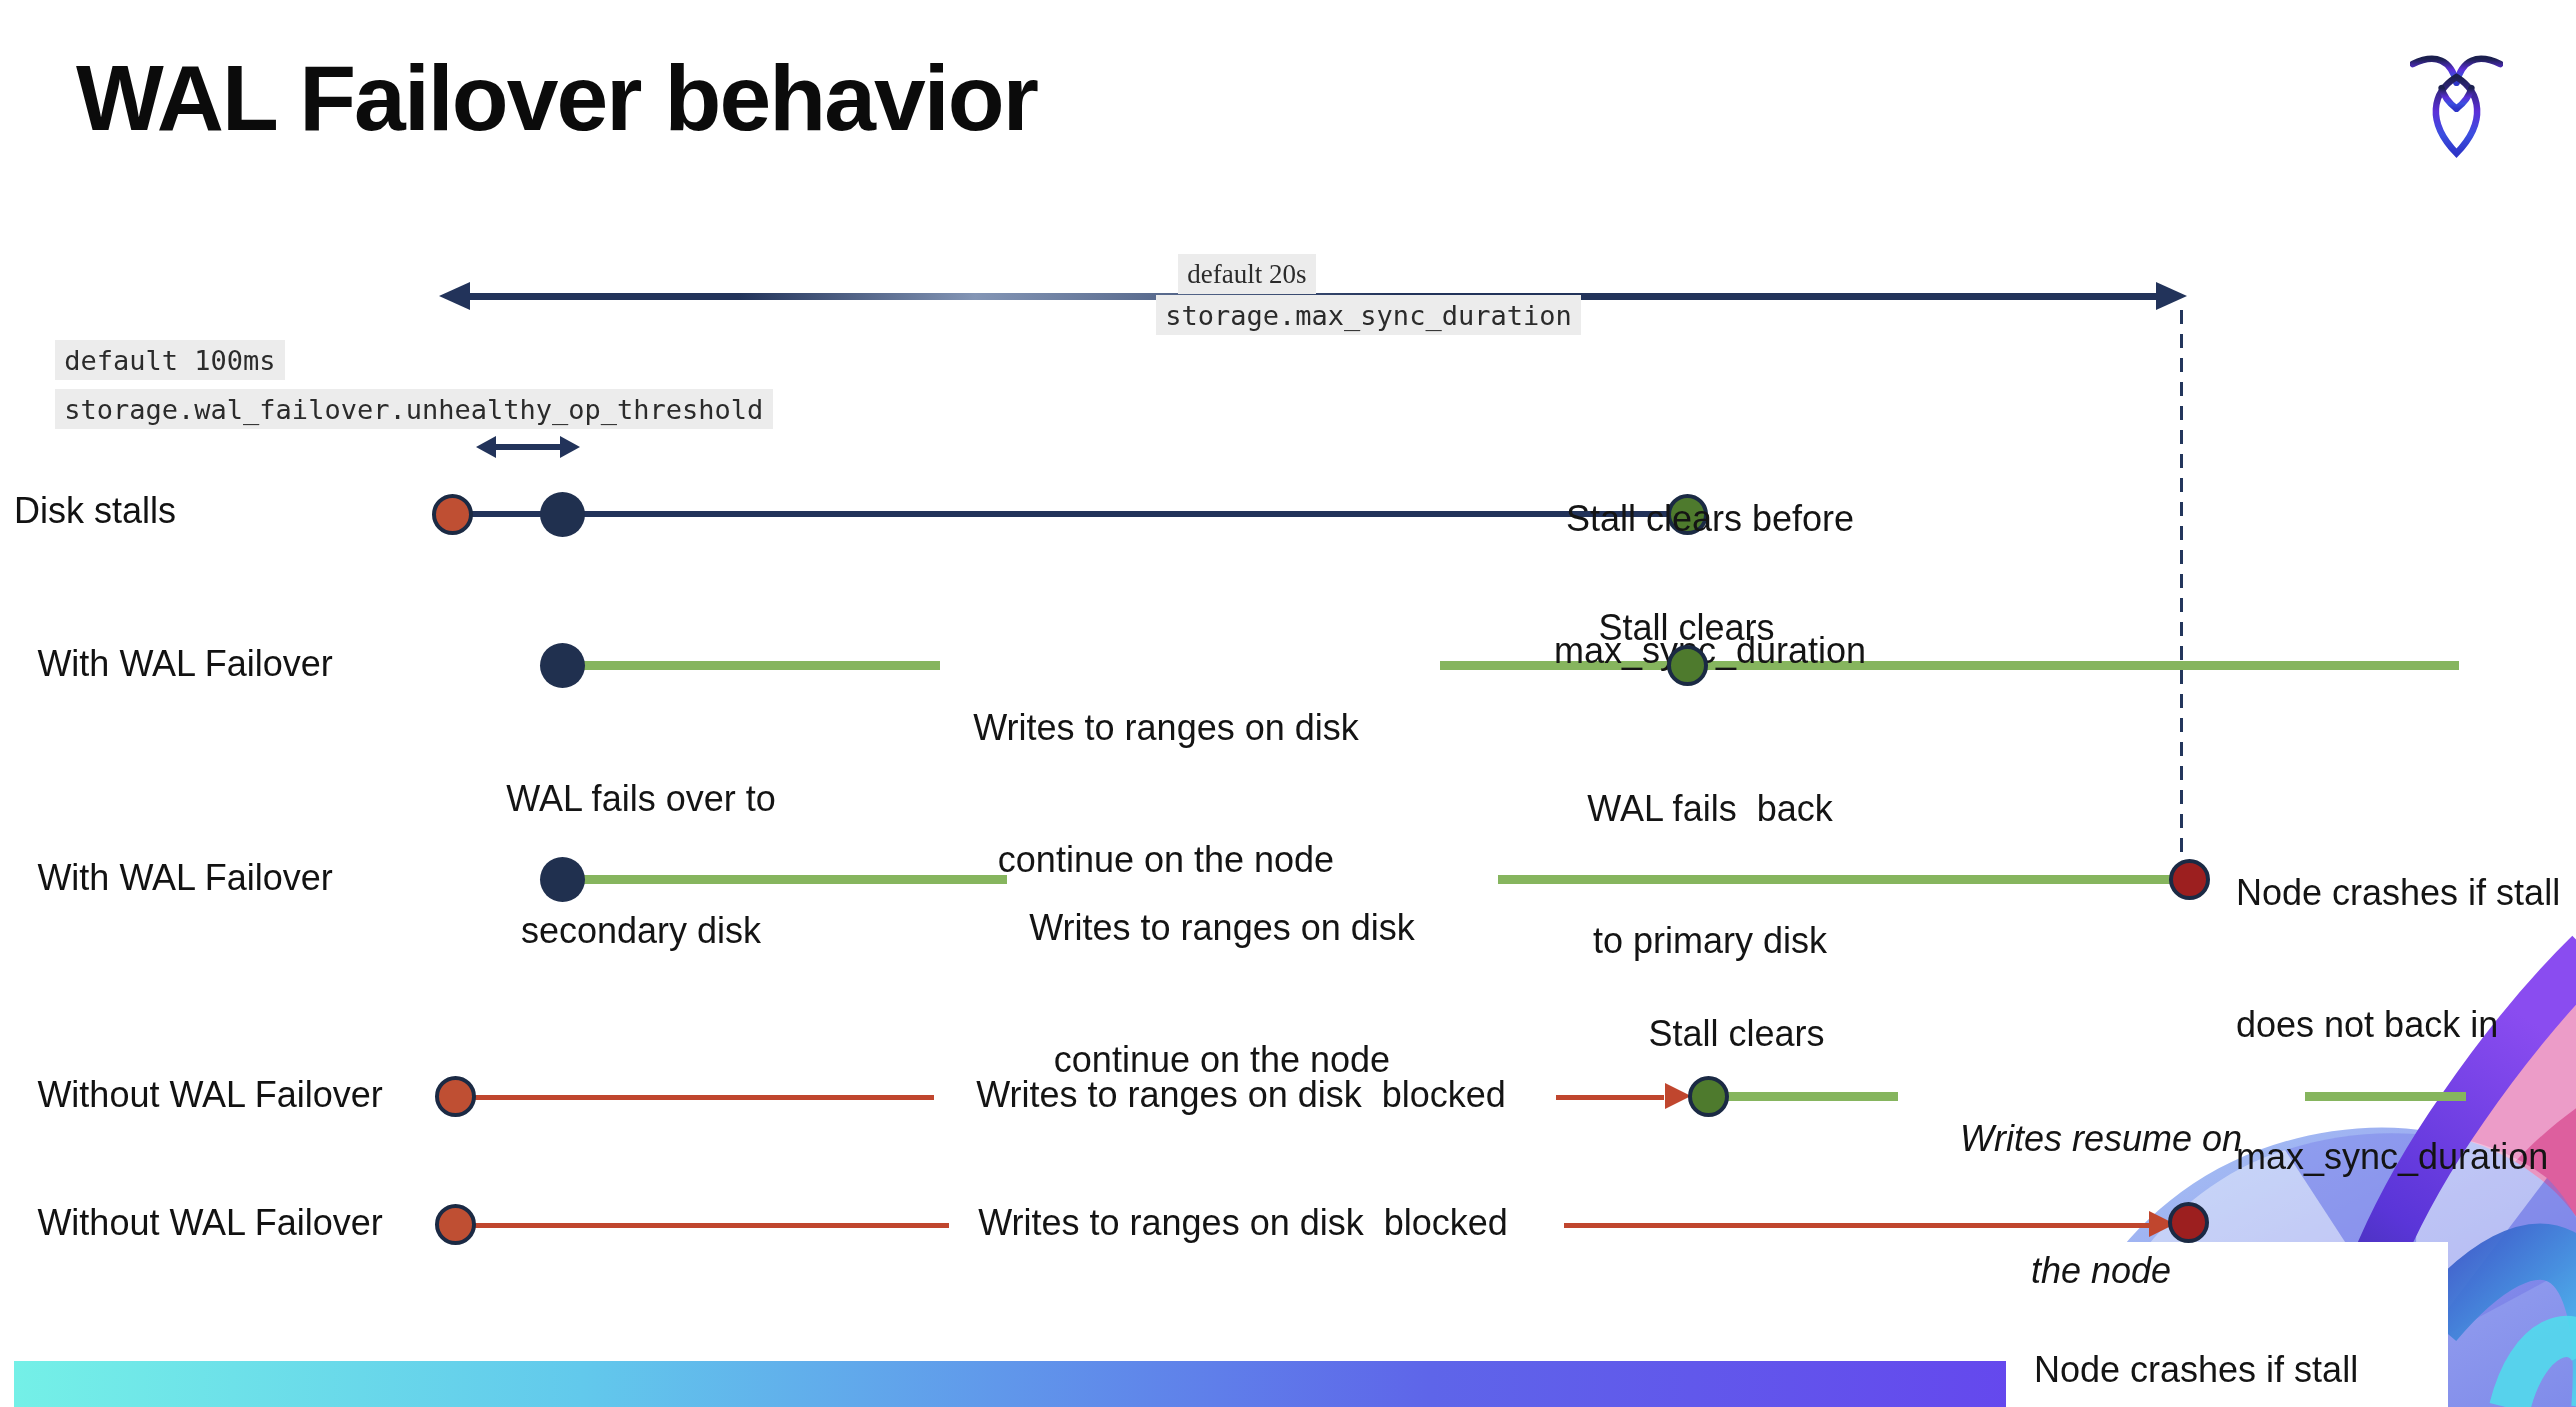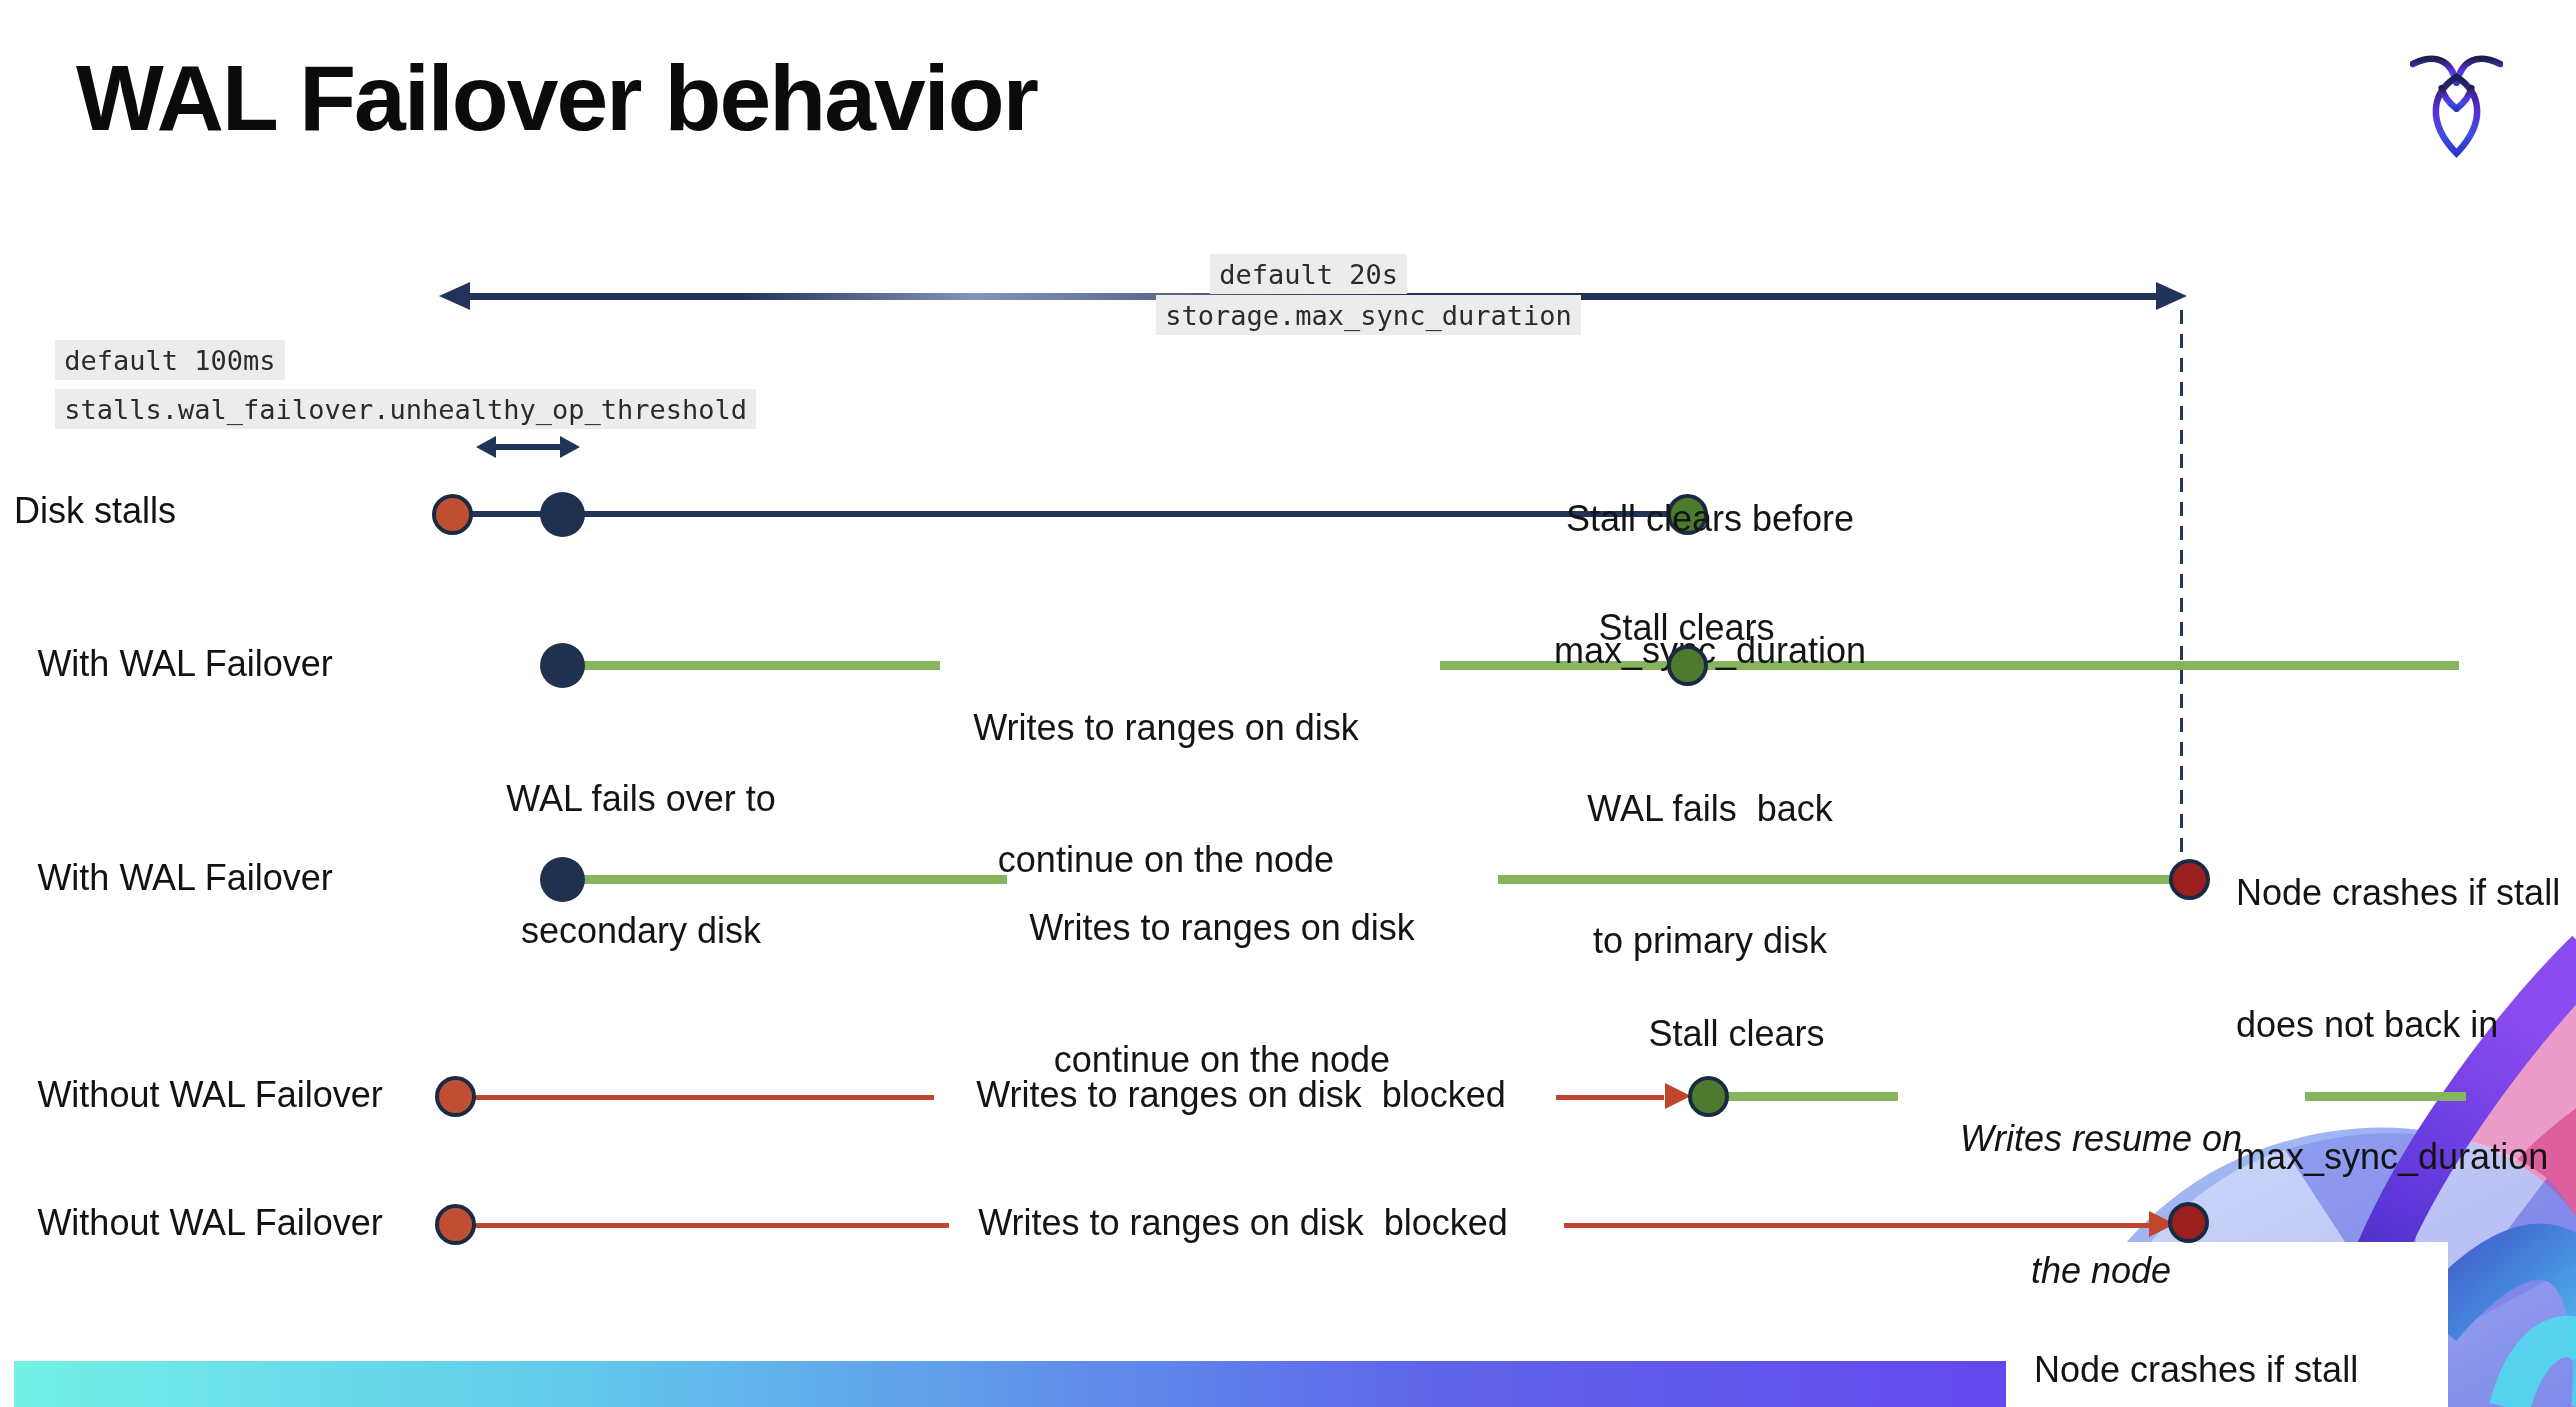--- a/index.html
+++ b/index.html
@@ -79,25 +79,25 @@
         <path d="M 50,64 C 59,57 64,50 66,42"></path>
       </g>
     </svg>
   </div>
 
   <div class="abs long-arrow line"></div>
   <div class="abs tri head-left-navy" style="left:425px;top:282px;"></div>
   <div class="abs tri head-right-navy" style="left:2142px;top:282px;"></div>
   <div class="abs dashed-v"></div>
 
-  <div class="abs mono-label" style="left:1196px;top:254px;">default 20s</div>
+  <div class="abs mono-label" style="left:1164px;top:254px;font-family:Liberation Serif, serif;">default 20s</div>
   <div class="abs mono-label" style="left:1142px;top:295px;">storage.max_sync_duration</div>
 
   <div class="abs mono-label" style="left:41px;top:340px;">default 100ms</div>
-  <div class="abs mono-label" style="left:41px;top:389px;">stalls.wal_failover.unhealthy_op_threshold</div>
+  <div class="abs mono-label" style="left:41px;top:389px;">storage.wal_failover.unhealthy_op_threshold</div>
   <div class="abs navy-line line" style="left:477px;top:444px;width:75px;"></div>
   <div class="abs tri head-left-sm" style="left:462px;top:436px;"></div>
   <div class="abs tri head-right-sm" style="left:546px;top:436px;"></div>
 
   <div class="abs row-label" style="left:0;top:490px;width:388px;text-align:left;">Disk stalls</div>
   <div class="abs navy-line line" style="left:438px;top:511px;width:1235px;"></div>
   <div class="abs dot dot-red" style="left:418px;top:494px;"></div>
   <div class="abs dot dot-navy" style="left:526px;top:492px;"></div>
   <div class="abs dot dot-green" style="left:1653px;top:494px;"></div>
   <div class="abs ann center" style="left:1481px;top:409px;width:430px;">

